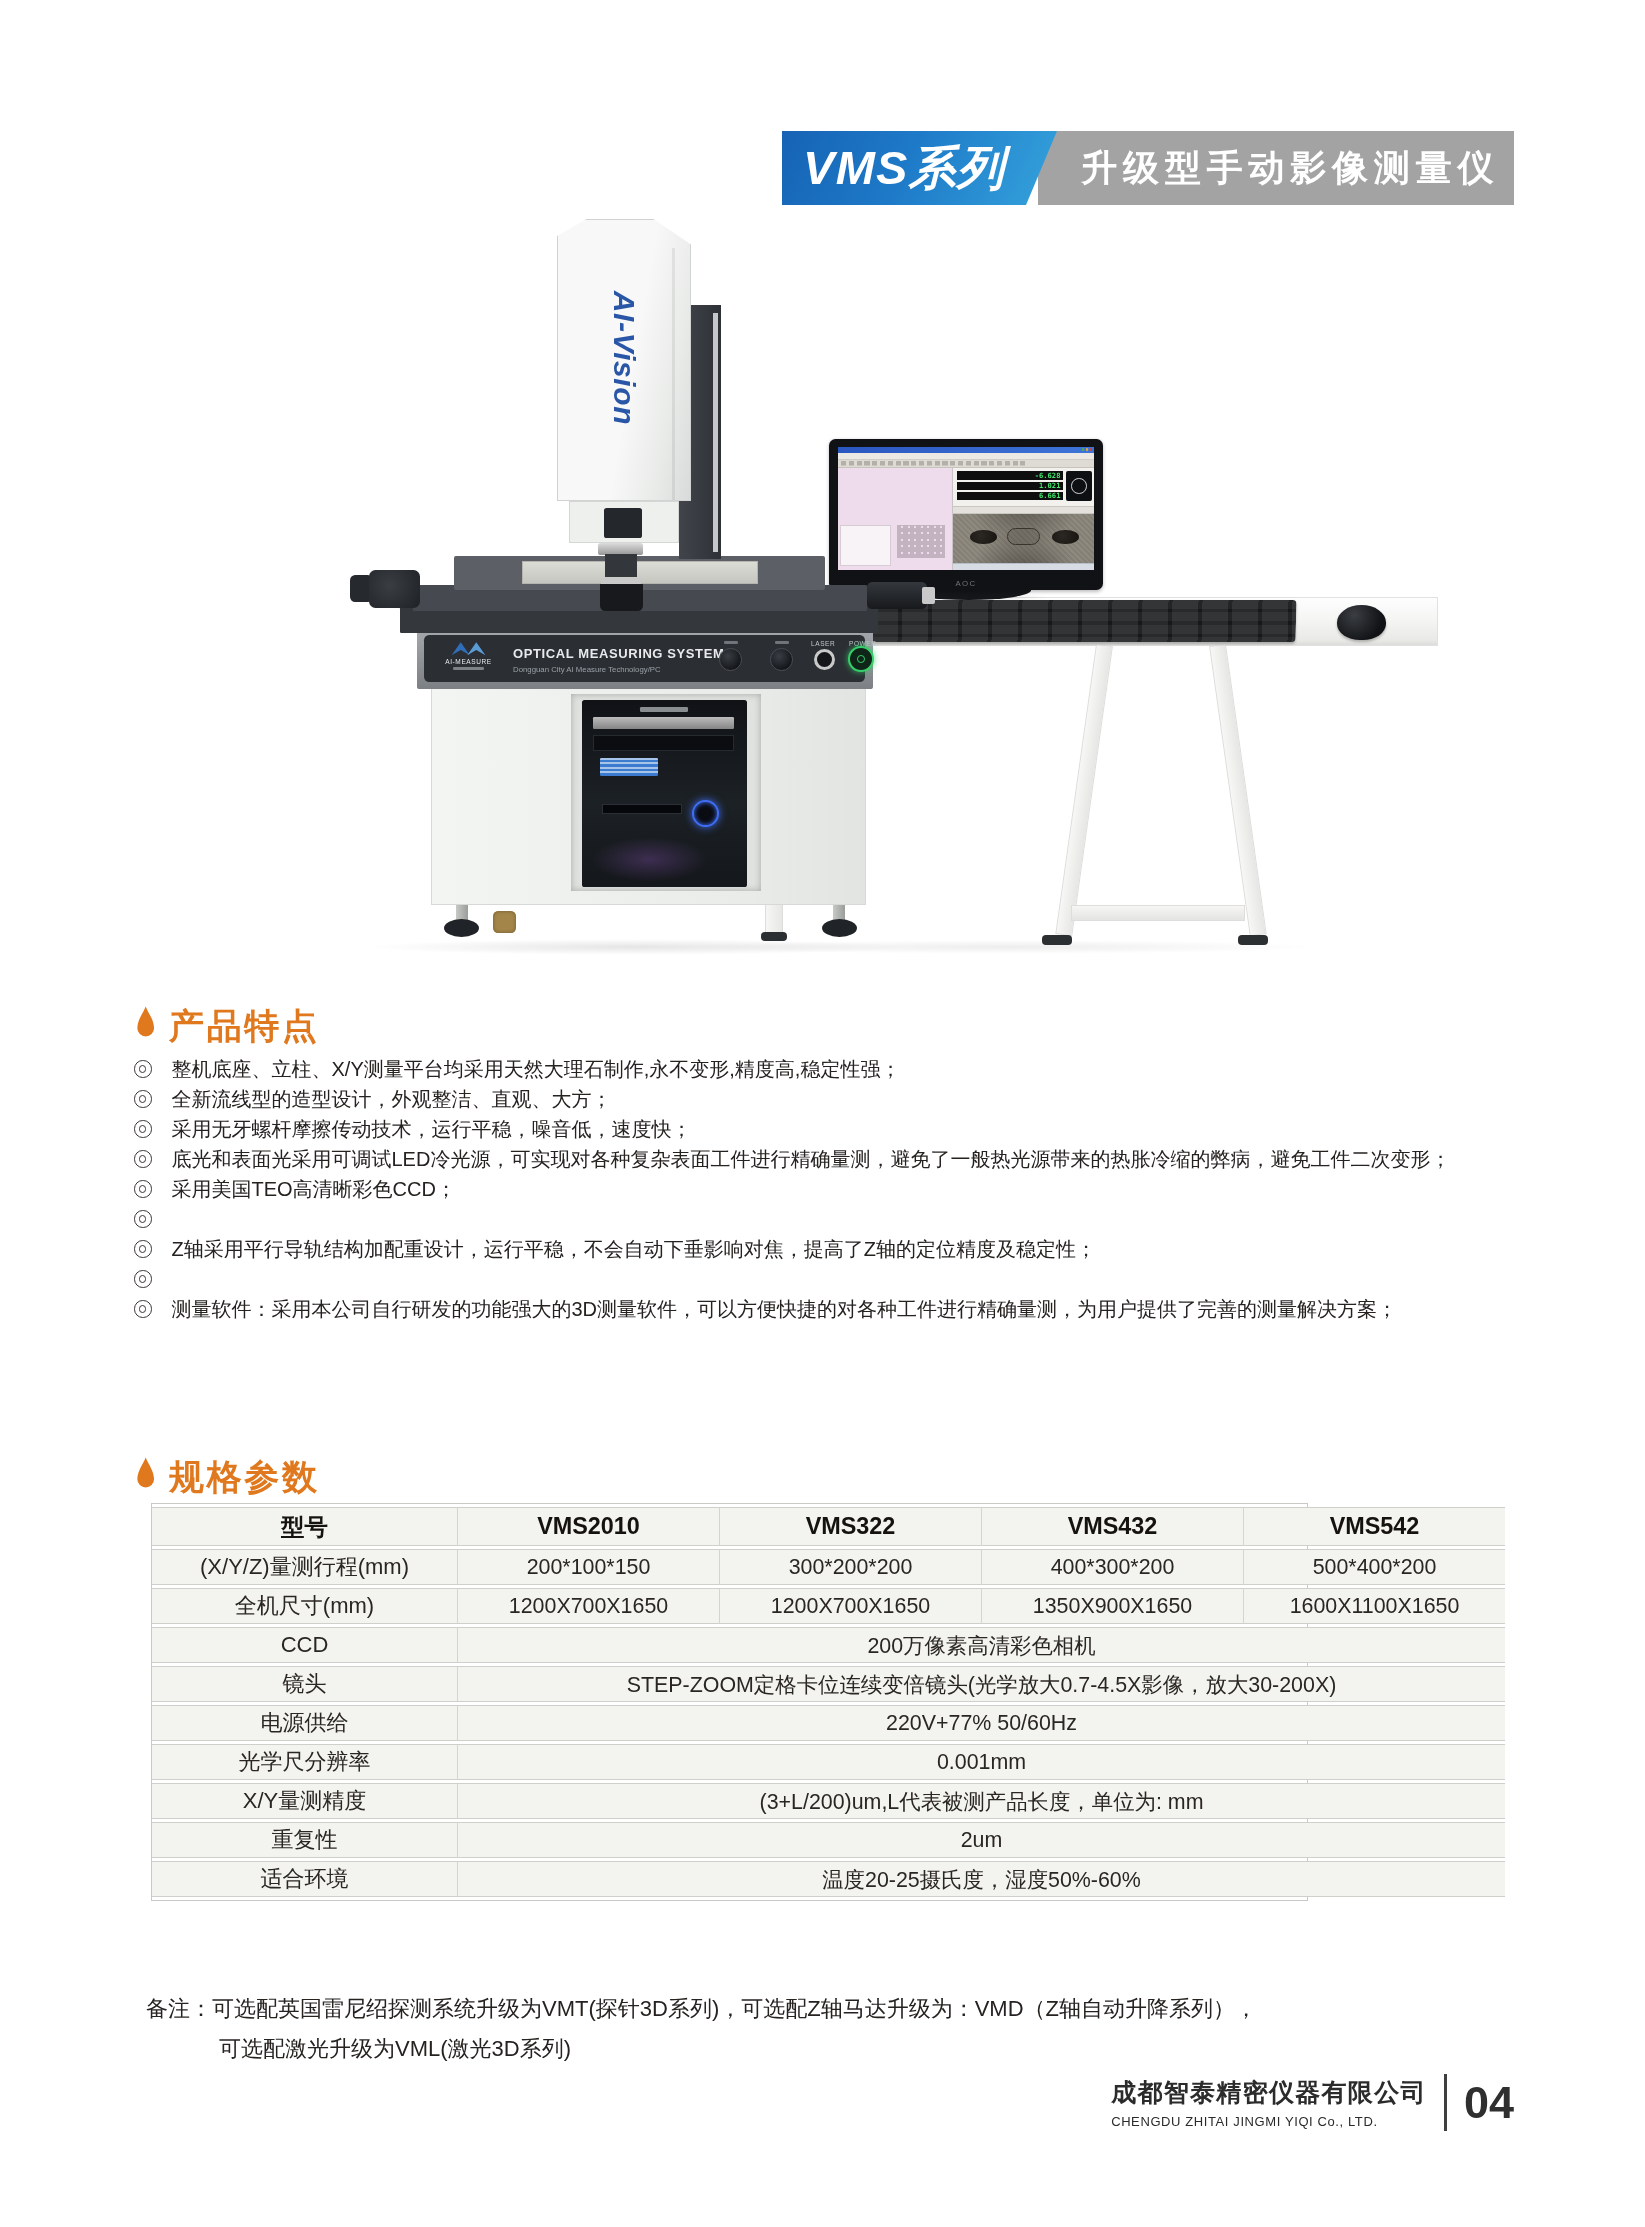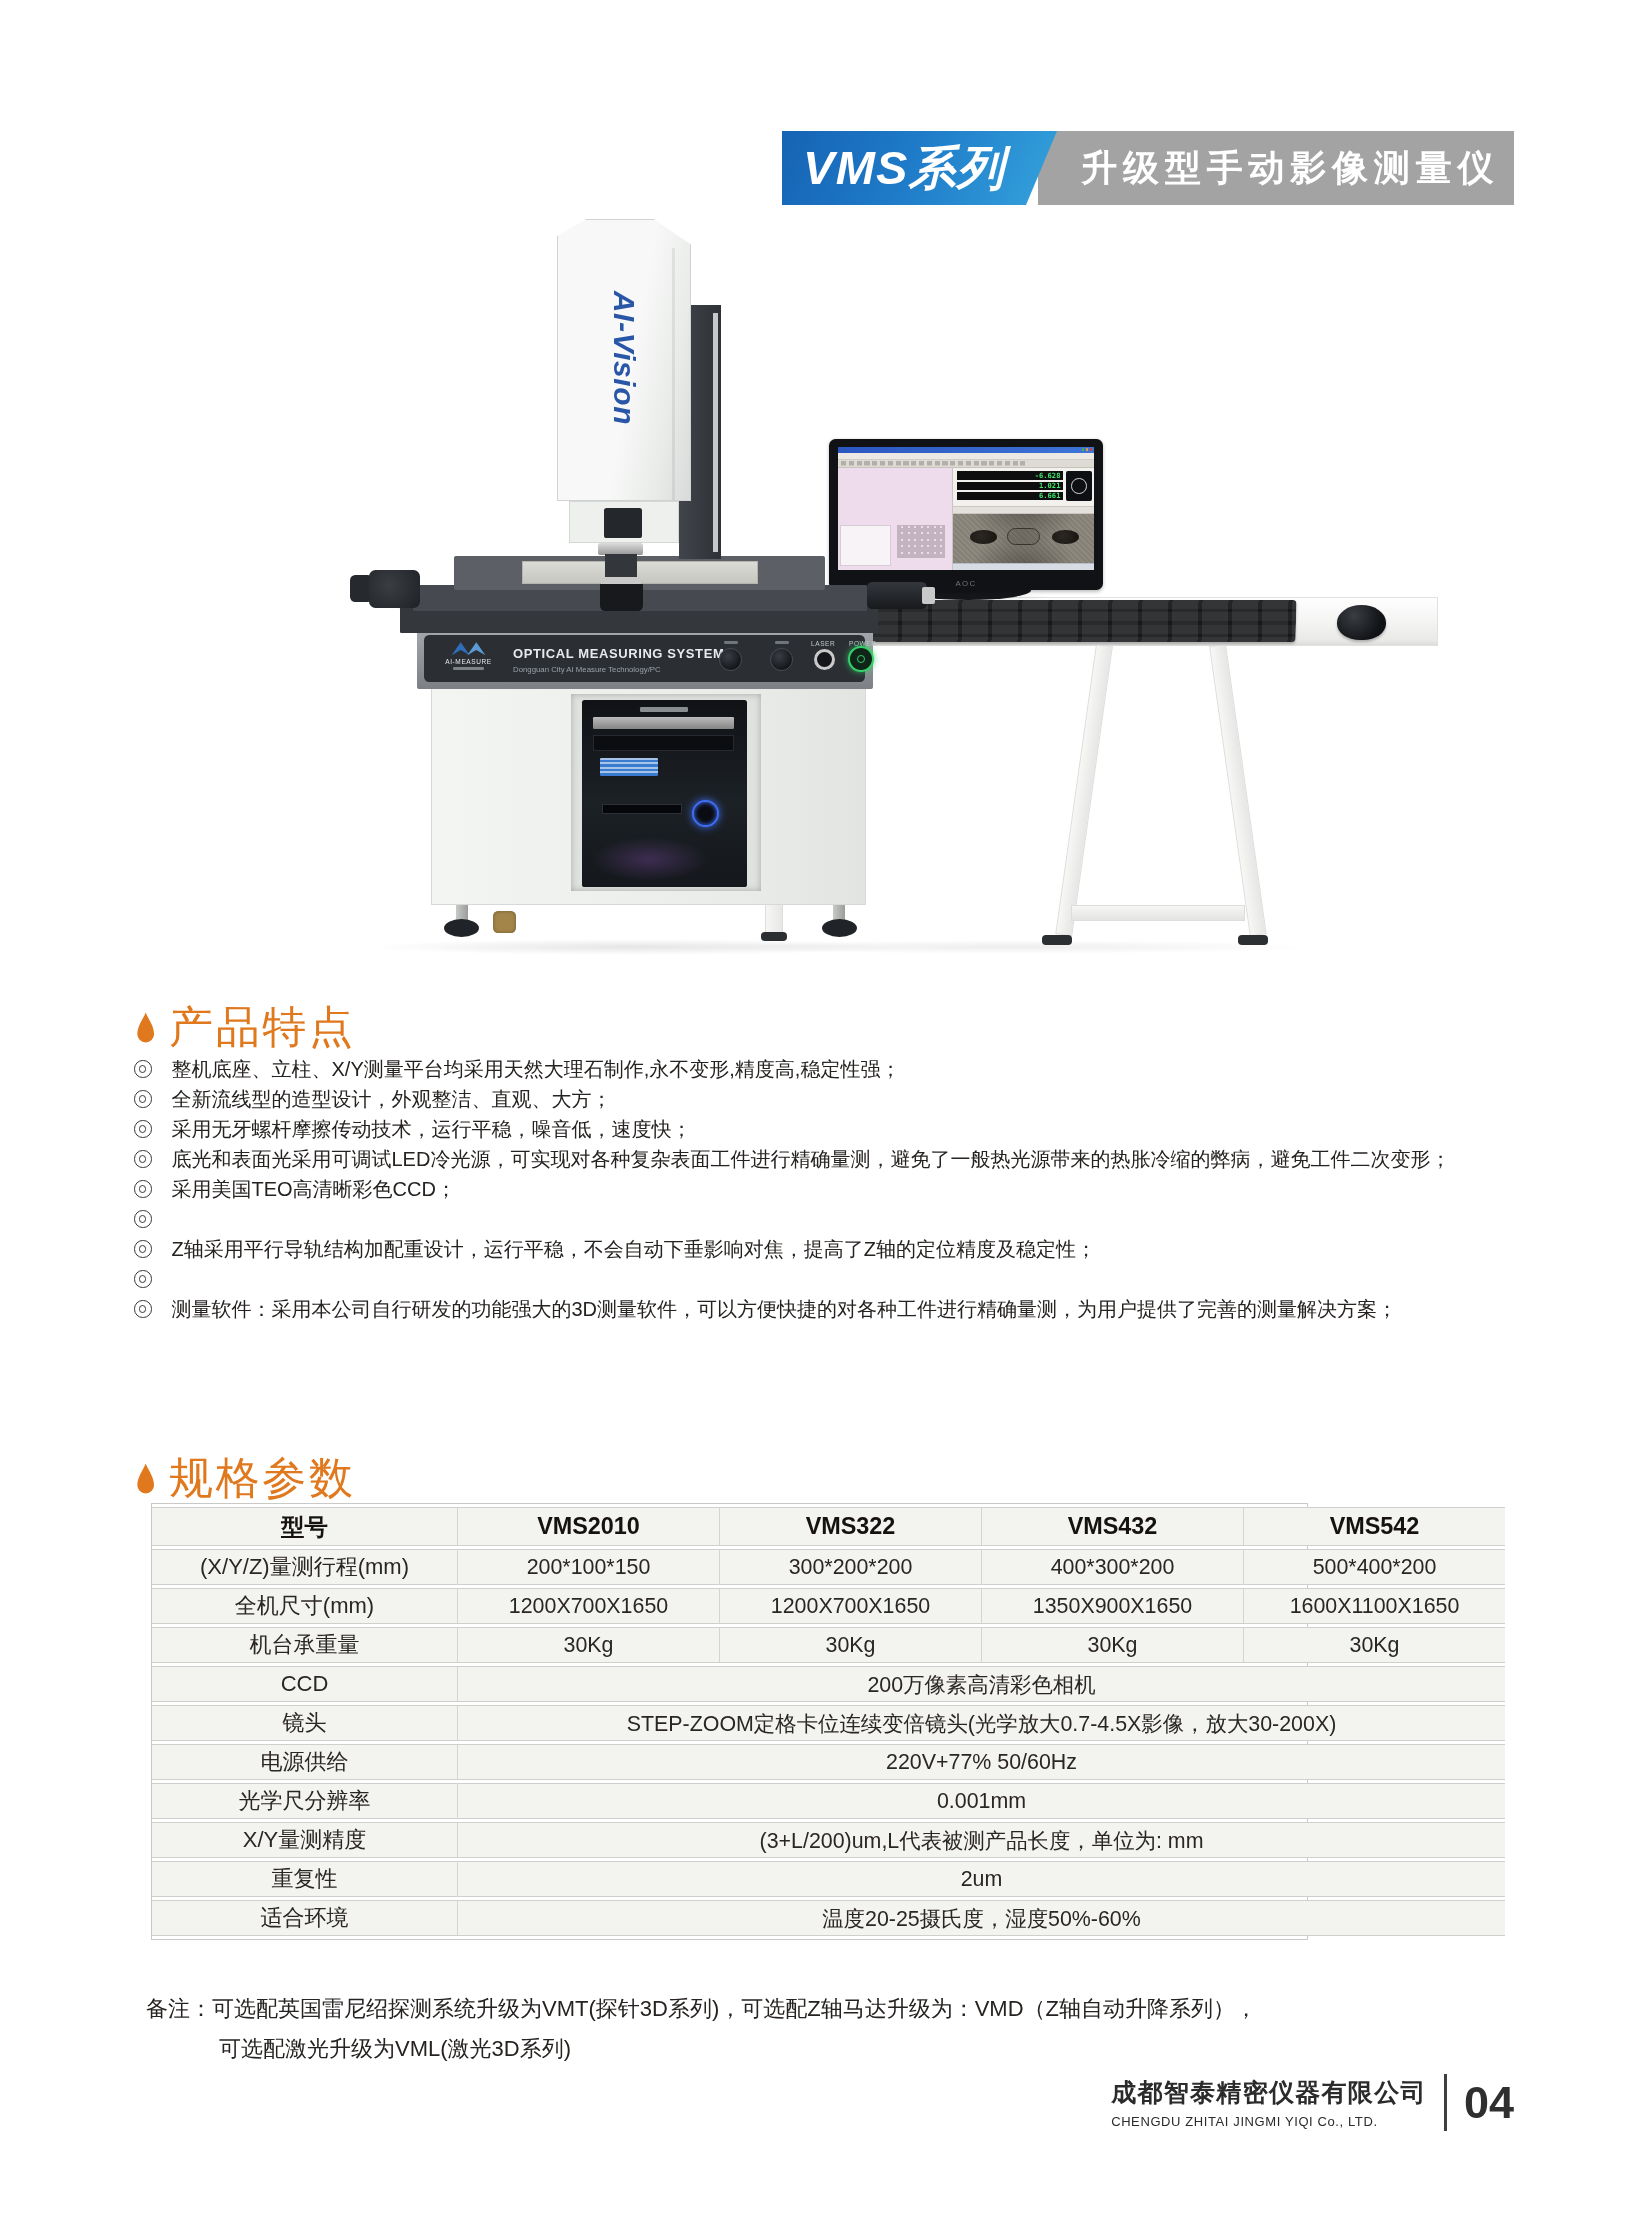--- a/index.html
+++ b/index.html
@@ -21,21 +21,21 @@
     background:linear-gradient(115deg,var(--header-blue-dark) 0%,#1e7ac8 45%,var(--header-blue-light) 100%);
     clip-path:polygon(0 0,100% 0,calc(100% - 31px) 100%,0 100%);
     display:flex;align-items:center;padding-left:21px;}
   .band-blue span{font-size:47px;font-weight:800;font-style:italic;color:#fff;letter-spacing:1.3px;}
   .band-gray{position:absolute;left:1038px;top:131px;width:476px;height:74px;z-index:1;
     background:var(--header-gray);display:flex;align-items:center;justify-content:center;padding-left:28.6px;}
   .band-gray span{font-size:36px;font-weight:700;color:#fff;letter-spacing:5.8px;}
 
   
   .sec-head{position:absolute;display:flex;align-items:flex-end;gap:11.7px;}
-  .sec-head h2{font-size:44px;font-weight:400;color:var(--accent);letter-spacing:2.6px;line-height:1;}
+  .sec-head h2{font-size:35px;font-weight:700;color:var(--accent);letter-spacing:2.6px;line-height:1;}
   .drop{width:23.4px;height:38px;flex:0 0 auto;}
 
   
   .feature-list{position:absolute;left:134px;top:1054px;width:1389px;}
   .feature{display:flex;align-items:center;height:30px;}
   .bullseye{width:17.5px;height:17.5px;border:1.3px solid #3a3633;border-radius:50%;display:flex;align-items:center;justify-content:center;margin-right:20px;flex:0 0 auto;}
   .bullseye span{width:7.1px;height:7.1px;border:1.3px solid #3a3633;border-radius:50%;}
   .feature-text{font-size:20px;color:#262220;white-space:nowrap;letter-spacing:0px;}
 
   
@@ -408,27 +408,20 @@
             <td class="vsep">500*400*200</td>
           </tr>
           <tr>
             <th>全机尺寸(mm)</th>
             <td class="vsep">1200X700X1650</td>
             <td class="vsep">1200X700X1650</td>
             <td class="vsep">1350X900X1650</td>
             <td class="vsep">1600X1100X1650</td>
           </tr>
           <tr>
-            <th>机台承重量</th>
-            <td class="vsep">30Kg</td>
-            <td class="vsep">30Kg</td>
-            <td class="vsep">30Kg</td>
-            <td class="vsep">30Kg</td>
-          </tr>
-          <tr>
             <th>CCD</th>
             <td class="vsep" colspan="4">200万像素高清彩色相机</td>
           </tr>
           <tr>
             <th>镜头</th>
             <td class="vsep" colspan="4">STEP-ZOOM定格卡位连续变倍镜头(光学放大0.7-4.5X影像，放大30-200X)</td>
           </tr>
           <tr>
             <th>电源供给</th>
             <td class="vsep" colspan="4">220V+77% 50/60Hz</td>

